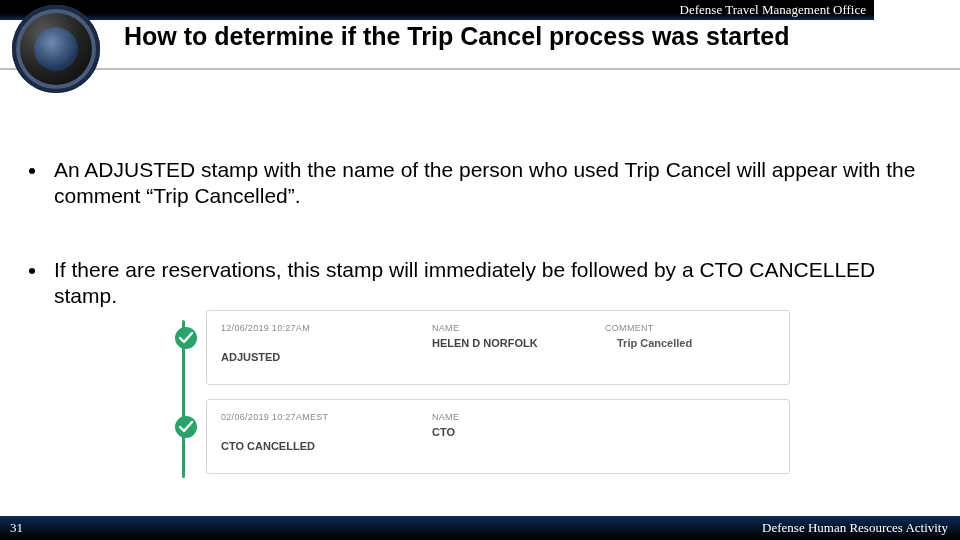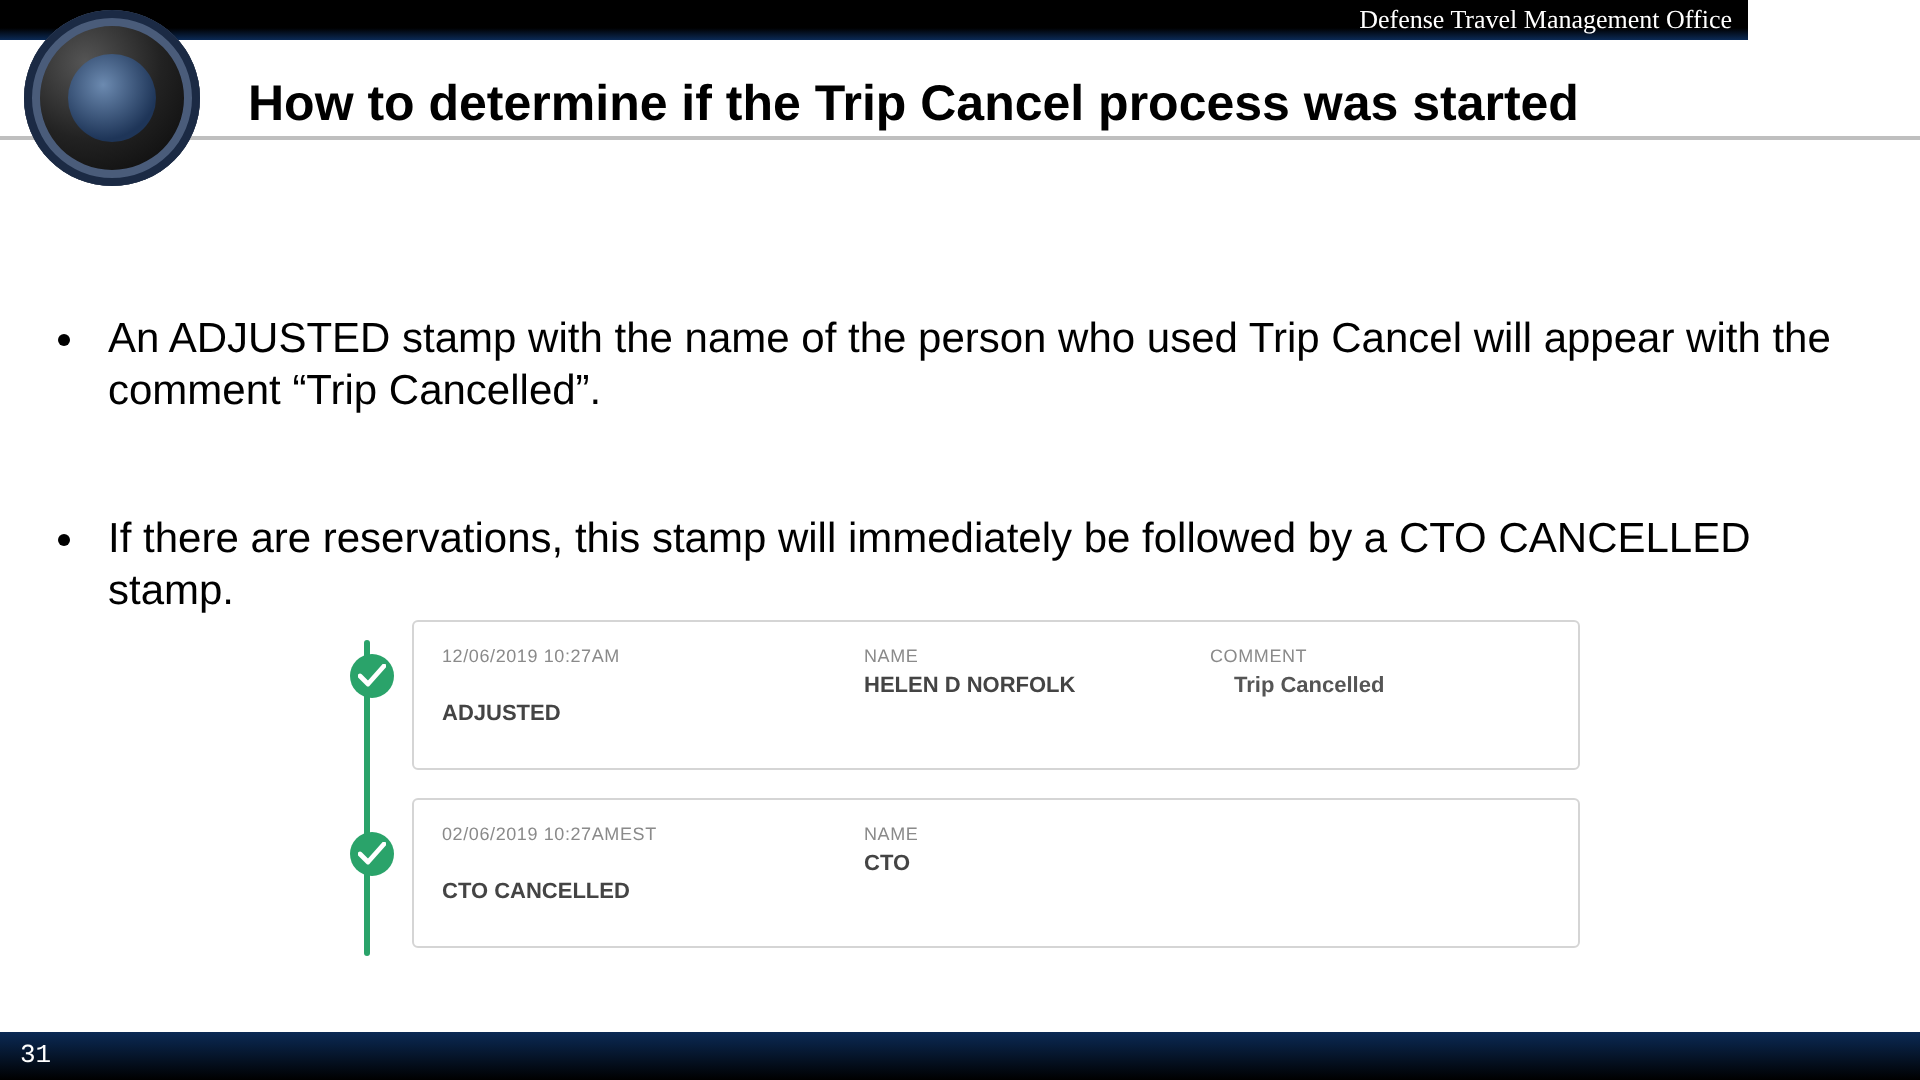--- a/index.html
+++ b/index.html
@@ -12,21 +12,21 @@
     color:#fff; text-align:right; padding-right:8px;
     font-family: "Times New Roman", serif; font-size:13px; line-height:20px;
   }
 
   
   .title-row {
     position:absolute; left:0; top:20px; width:960px; height:50px;
     border-bottom: 2px solid #bfbfbf;
   }
   .title-text {
-    position:absolute; left:124px; top:18px;
+    position:absolute; left:124px; top:2px;
     font-family: Arial, Helvetica, sans-serif; font-weight:bold; font-size:25px;
     color:#000;
   }
   
   .seal {
     position:absolute; left:12px; top:5px; width:88px; height:88px;
     border-radius:50%;
     background: radial-gradient(circle at 35% 30%, #555 0%, #222 45%, #000 100%);
     box-shadow: inset 0 0 0 4px #1b2a44, inset 0 0 0 8px #4a5c7a;
     z-index:5;
@@ -68,21 +68,21 @@
   .c-val   { position:absolute; font-size:11px; color:#444; font-weight:bold; }
   .c-val.plain { font-weight:bold; color:#555; }
   .pos-ts-l  { left:14px; top:12px; } .pos-ts-v  { left:14px; top:40px; }
   .pos-nm-l  { left:225px; top:12px;} .pos-nm-v  { left:225px; top:26px;}
   .pos-cm-l  { left:398px; top:12px;} .pos-cm-v  { left:410px; top:26px;}
 
   
   .footer {
     position:absolute; left:0; bottom:0; width:960px; height:24px;
     background: linear-gradient(to bottom, #0b2a55 0%, #000 100%);
-    color:#fff; font-family:Liberation Mono, monospace; font-size:13px; line-height:24px;
+    color:#fff; font-family:Liberation Serif, serif; font-size:13px; line-height:24px;
   }
   .page-num { position:absolute; left:10px; }
   .footer-right { position:absolute; right:12px; }
 </style>
 </head>
 <body>
 
 <div class="top-bar">
   <span>Defense Travel Management Office</span>
 </div>
@@ -124,13 +124,14 @@
     </div>
     <div class="c-label pos-ts-l">02/06/2019 10:27AMEST</div>
     <div class="c-val   pos-ts-v">CTO CANCELLED</div>
     <div class="c-label pos-nm-l">NAME</div>
     <div class="c-val   pos-nm-v">CTO</div>
   </div>
 </div>
 
 <div class="footer">
   <span class="page-num">31</span>
+  <span class="footer-right">Defense Human Resources Activity</span>
 </div>
 
 </body></html>

